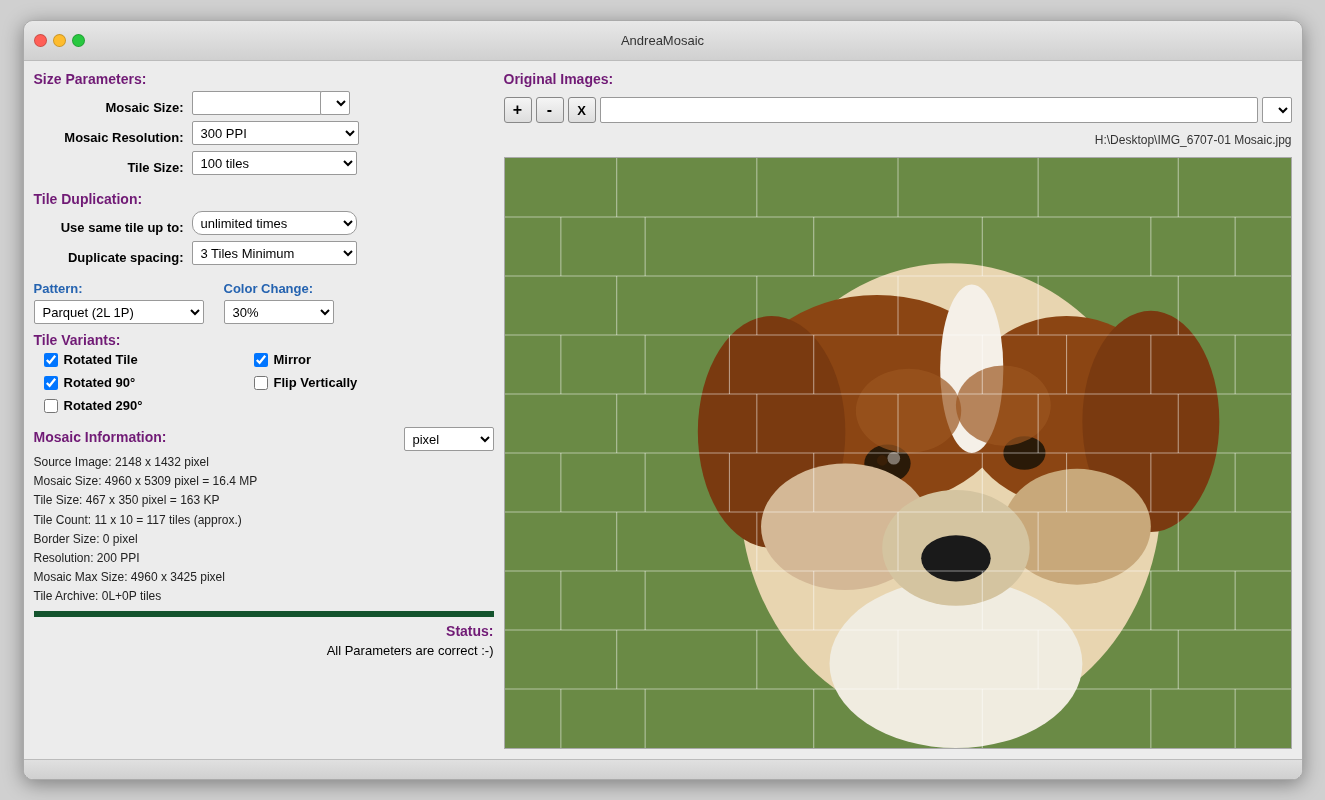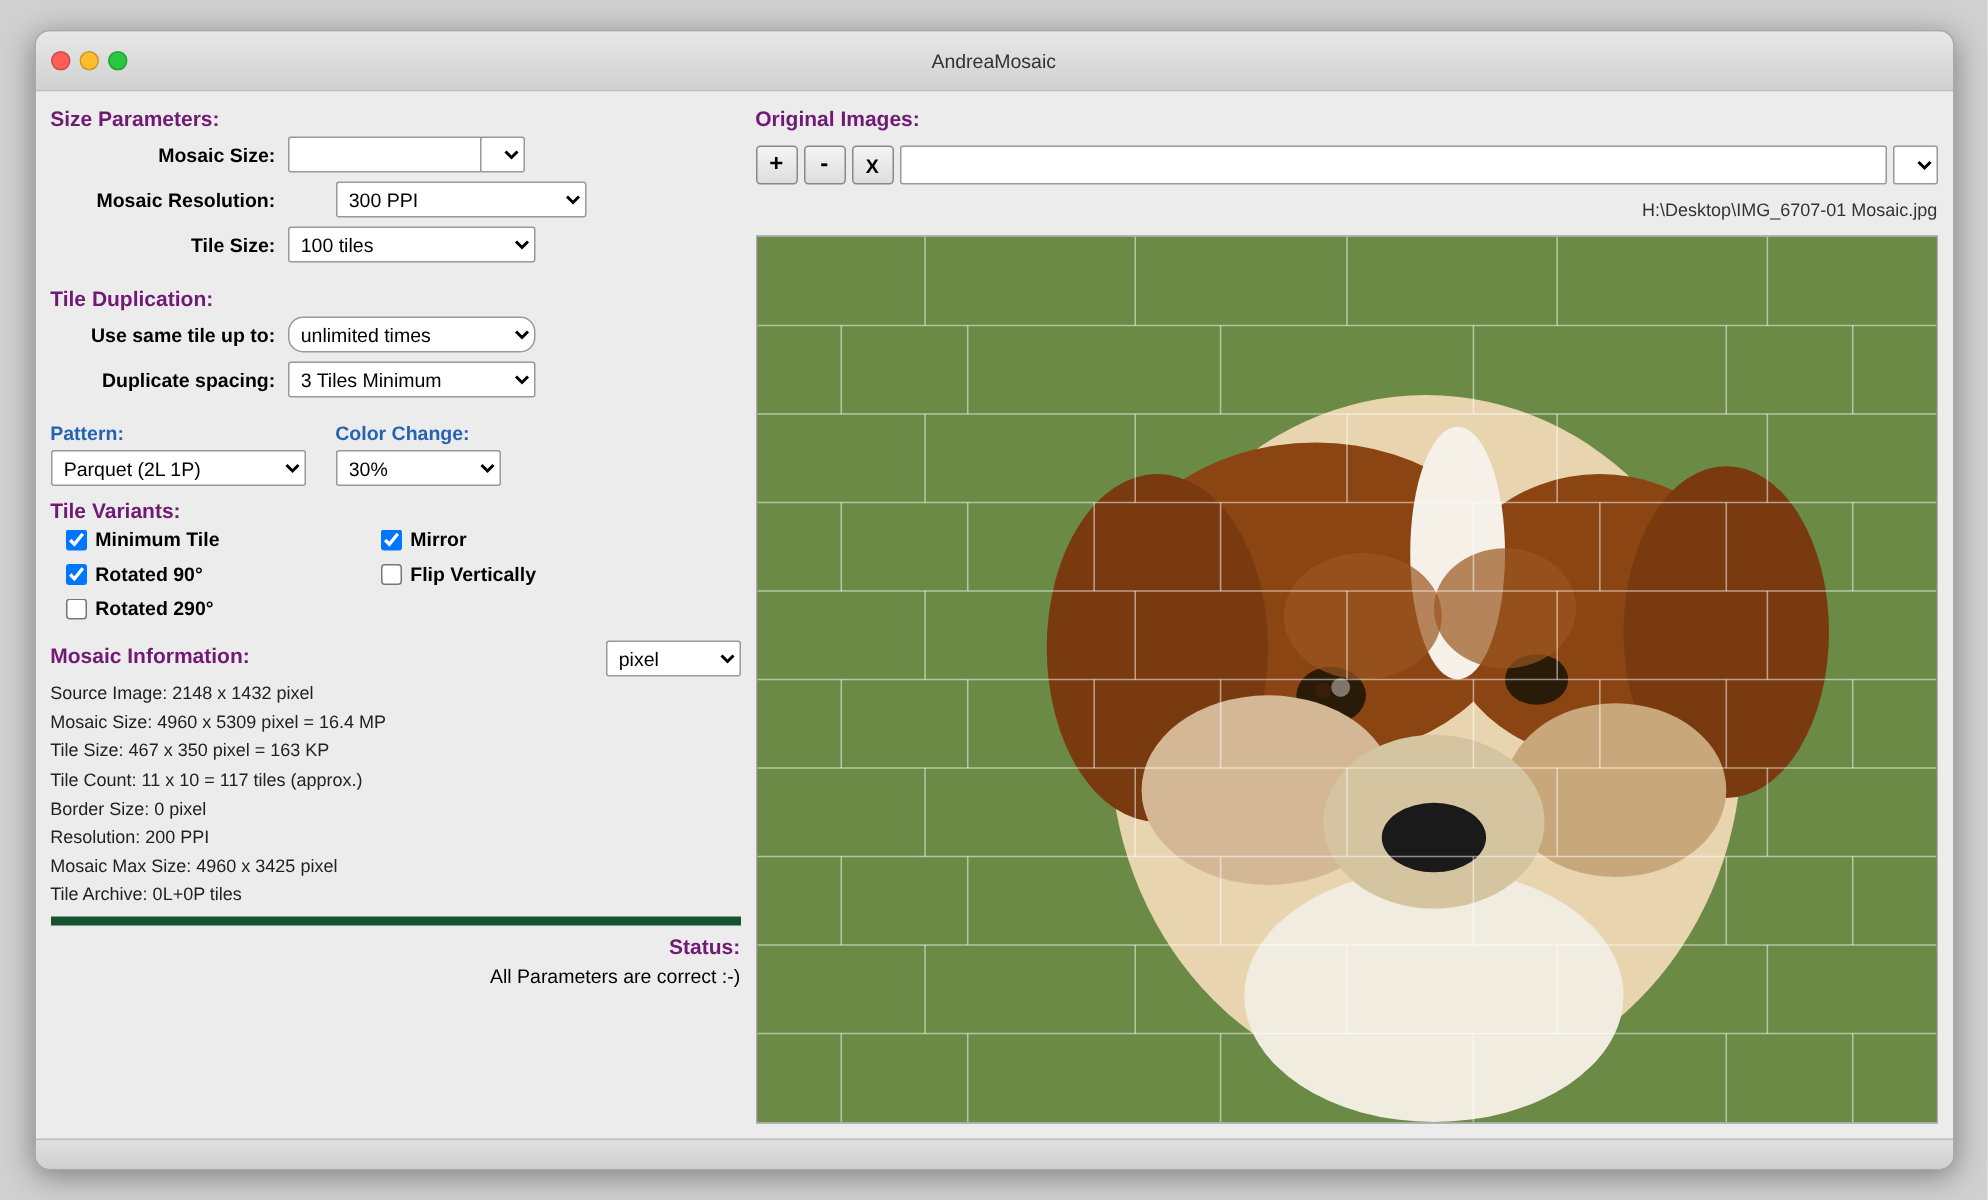--- a/index.html
+++ b/index.html
@@ -79,21 +79,21 @@
       gap: 6px;
     }
     .section-title {
       color: #701a75;
       font-weight: bold;
       font-size: 14px;
       margin-bottom: 4px;
     }
     .form-row {
       display: flex;
-      align-items: center;
+      align-items: flex-end;
       margin-bottom: 6px;
     }
     .form-label {
       font-weight: bold;
       text-align: right;
       margin-right: 8px;
       min-width: 150px;
     }
     select, input[type="text"] {
       border: 1px solid #999;
@@ -226,21 +226,21 @@
         <div class="section-title">Size Parameters:</div>
 
         <div class="form-row">
           <span class="form-label">Mosaic Size:</span>
           <input type="text" style="width: 130px;">
           <select style="width:30px; margin-left:-2px;"></select>
         </div>
 
         <div class="form-row">
           <span class="form-label">Mosaic Resolution:</span>
-          <select style="width:167px;margin-left:32px;">
+          <select style="width:167px;">
             <option>300 PPI</option>
             <option>150 PPI</option>
             <option>72 PPI</option>
           </select>
         </div>
 
         <div class="form-row">
           <span class="form-label">Tile Size:</span>
           <select style="width:165px;">
             <option>100 tiles</option>
@@ -291,21 +291,21 @@
             <option>40%</option>
           </select>
         </div>
       </div>
 
       <div class="section-block">
         <div class="section-title">Tile Variants:</div>
         <div class="tile-variants-grid">
           <div class="checkbox-row">
             <input type="checkbox" checked="" style="">
-            <span>Minimum Tile</span>
+            <span>Rotated Tile</span>
           </div>
           <div class="checkbox-row">
             <input type="checkbox" checked="" style="">
             <span>Mirror</span>
           </div>
           <div class="checkbox-row">
             <input type="checkbox" checked="" style="">
             <span>Rotated 90°</span>
           </div>
           <div class="checkbox-row">

